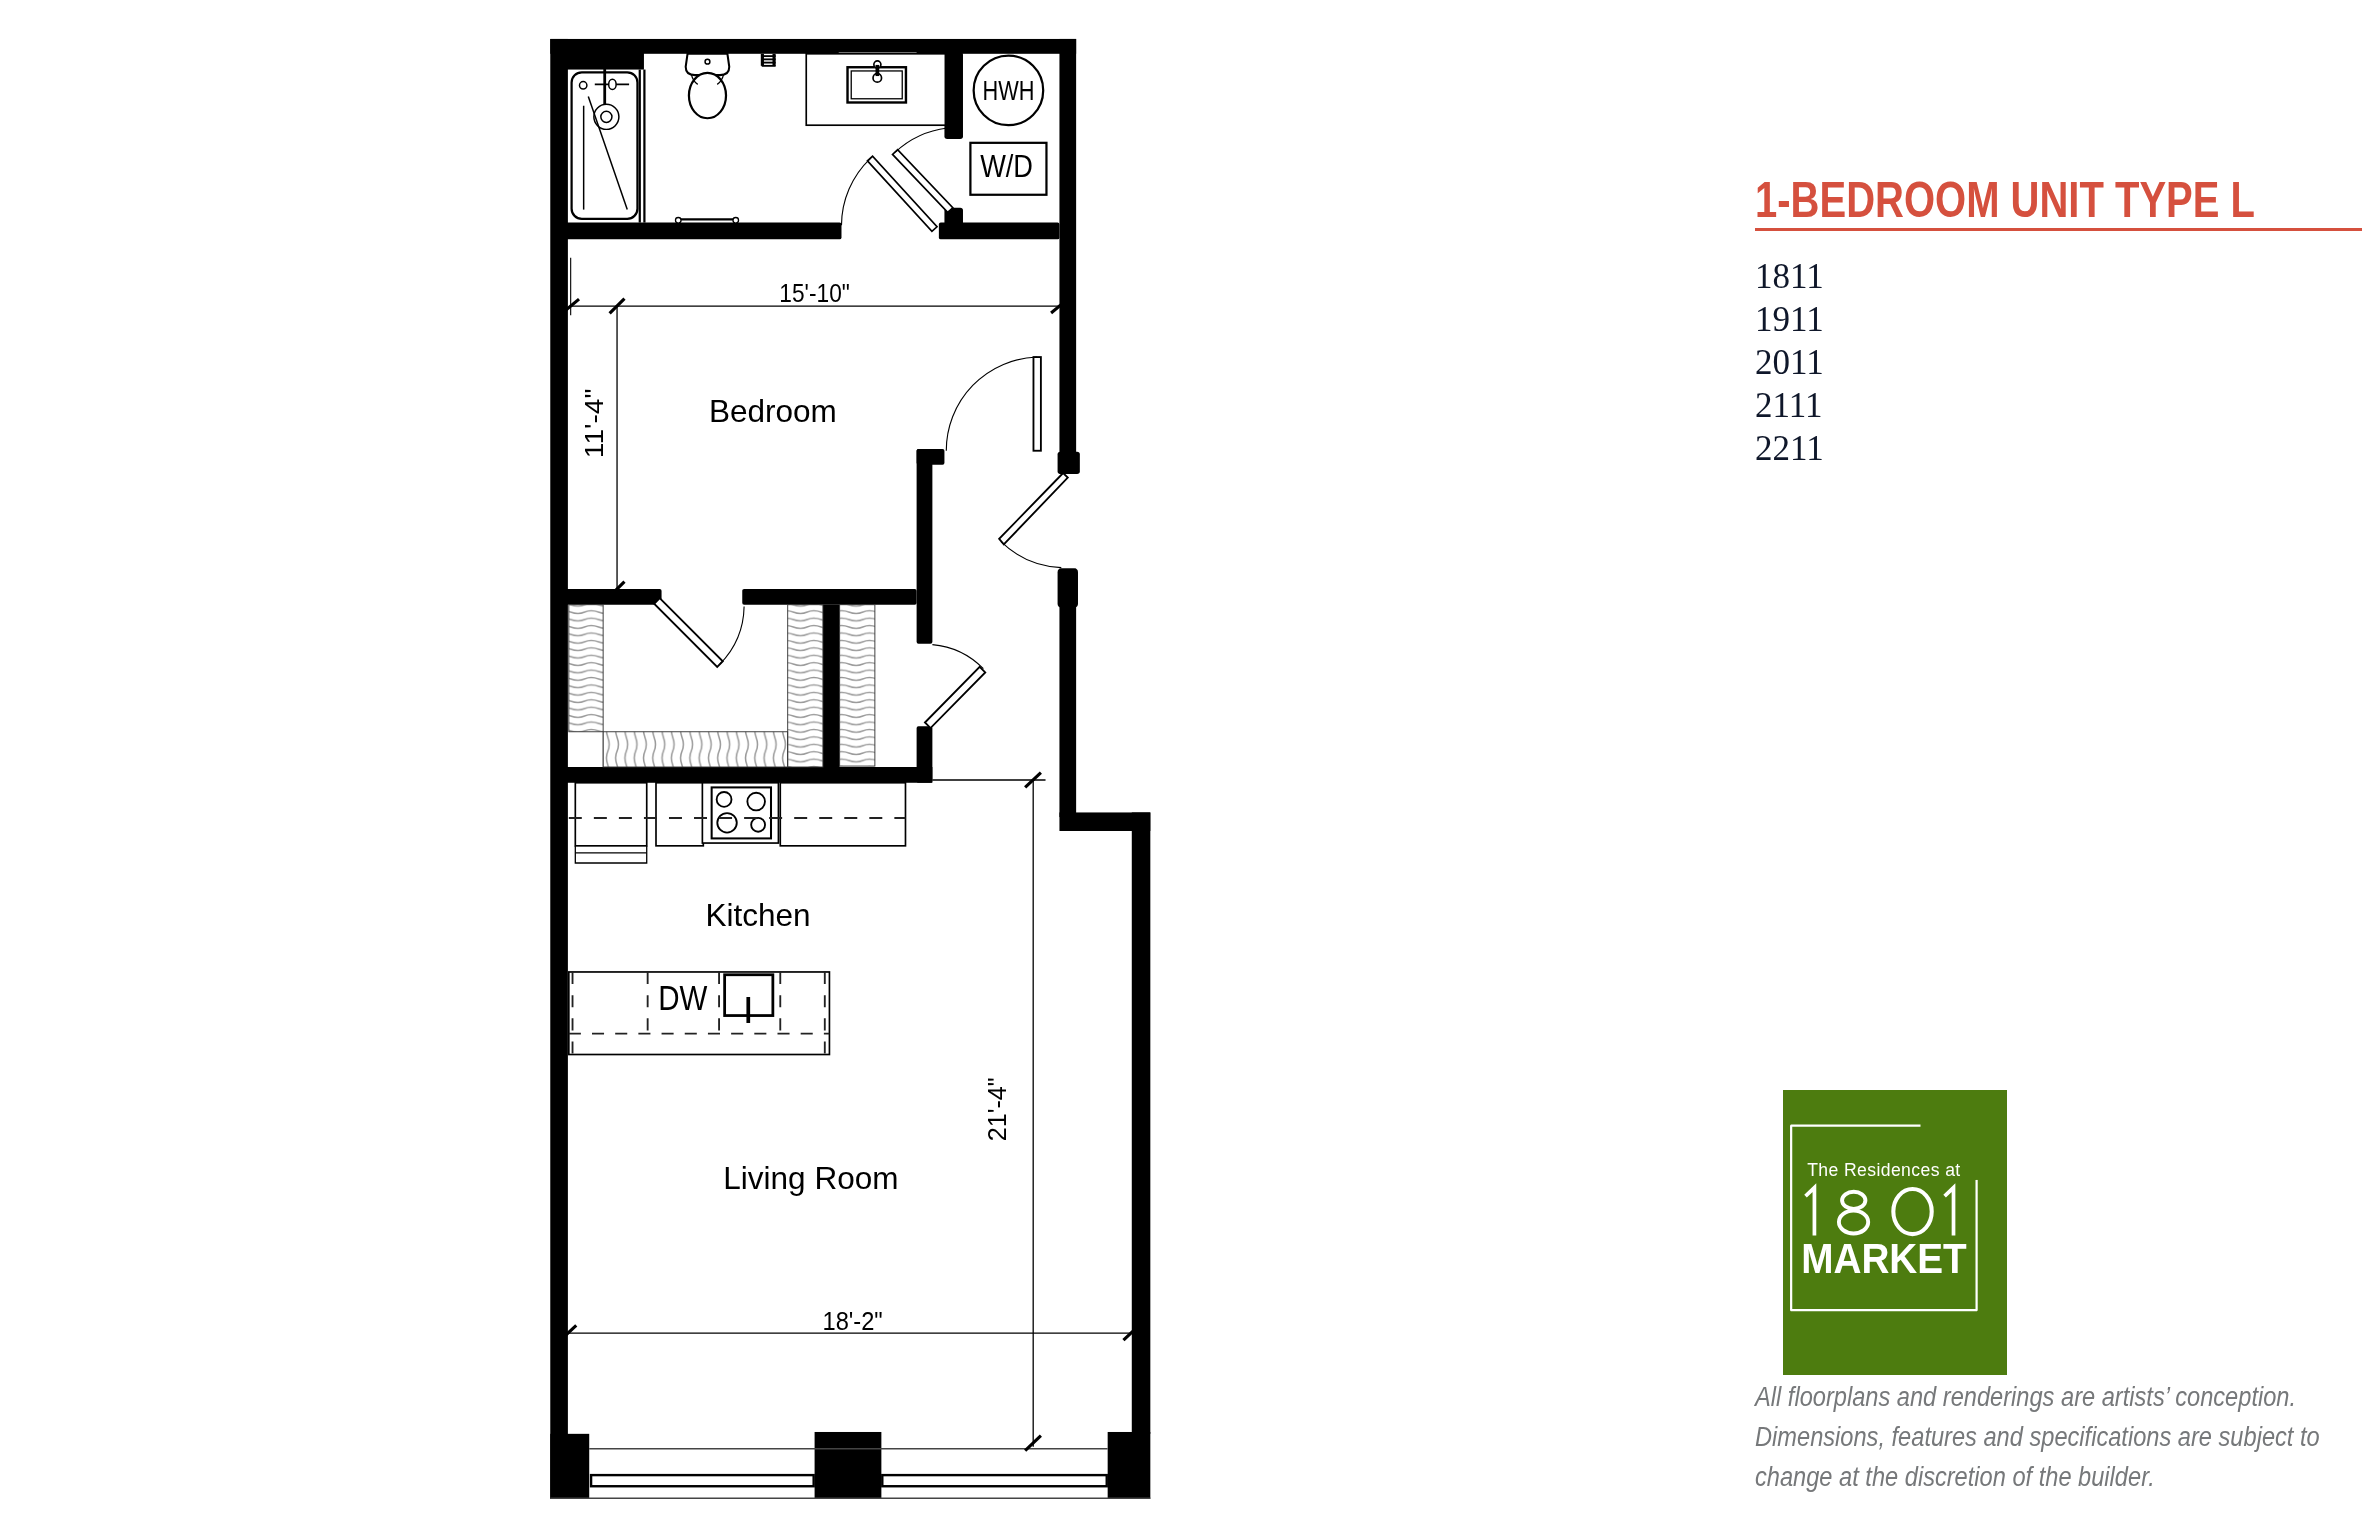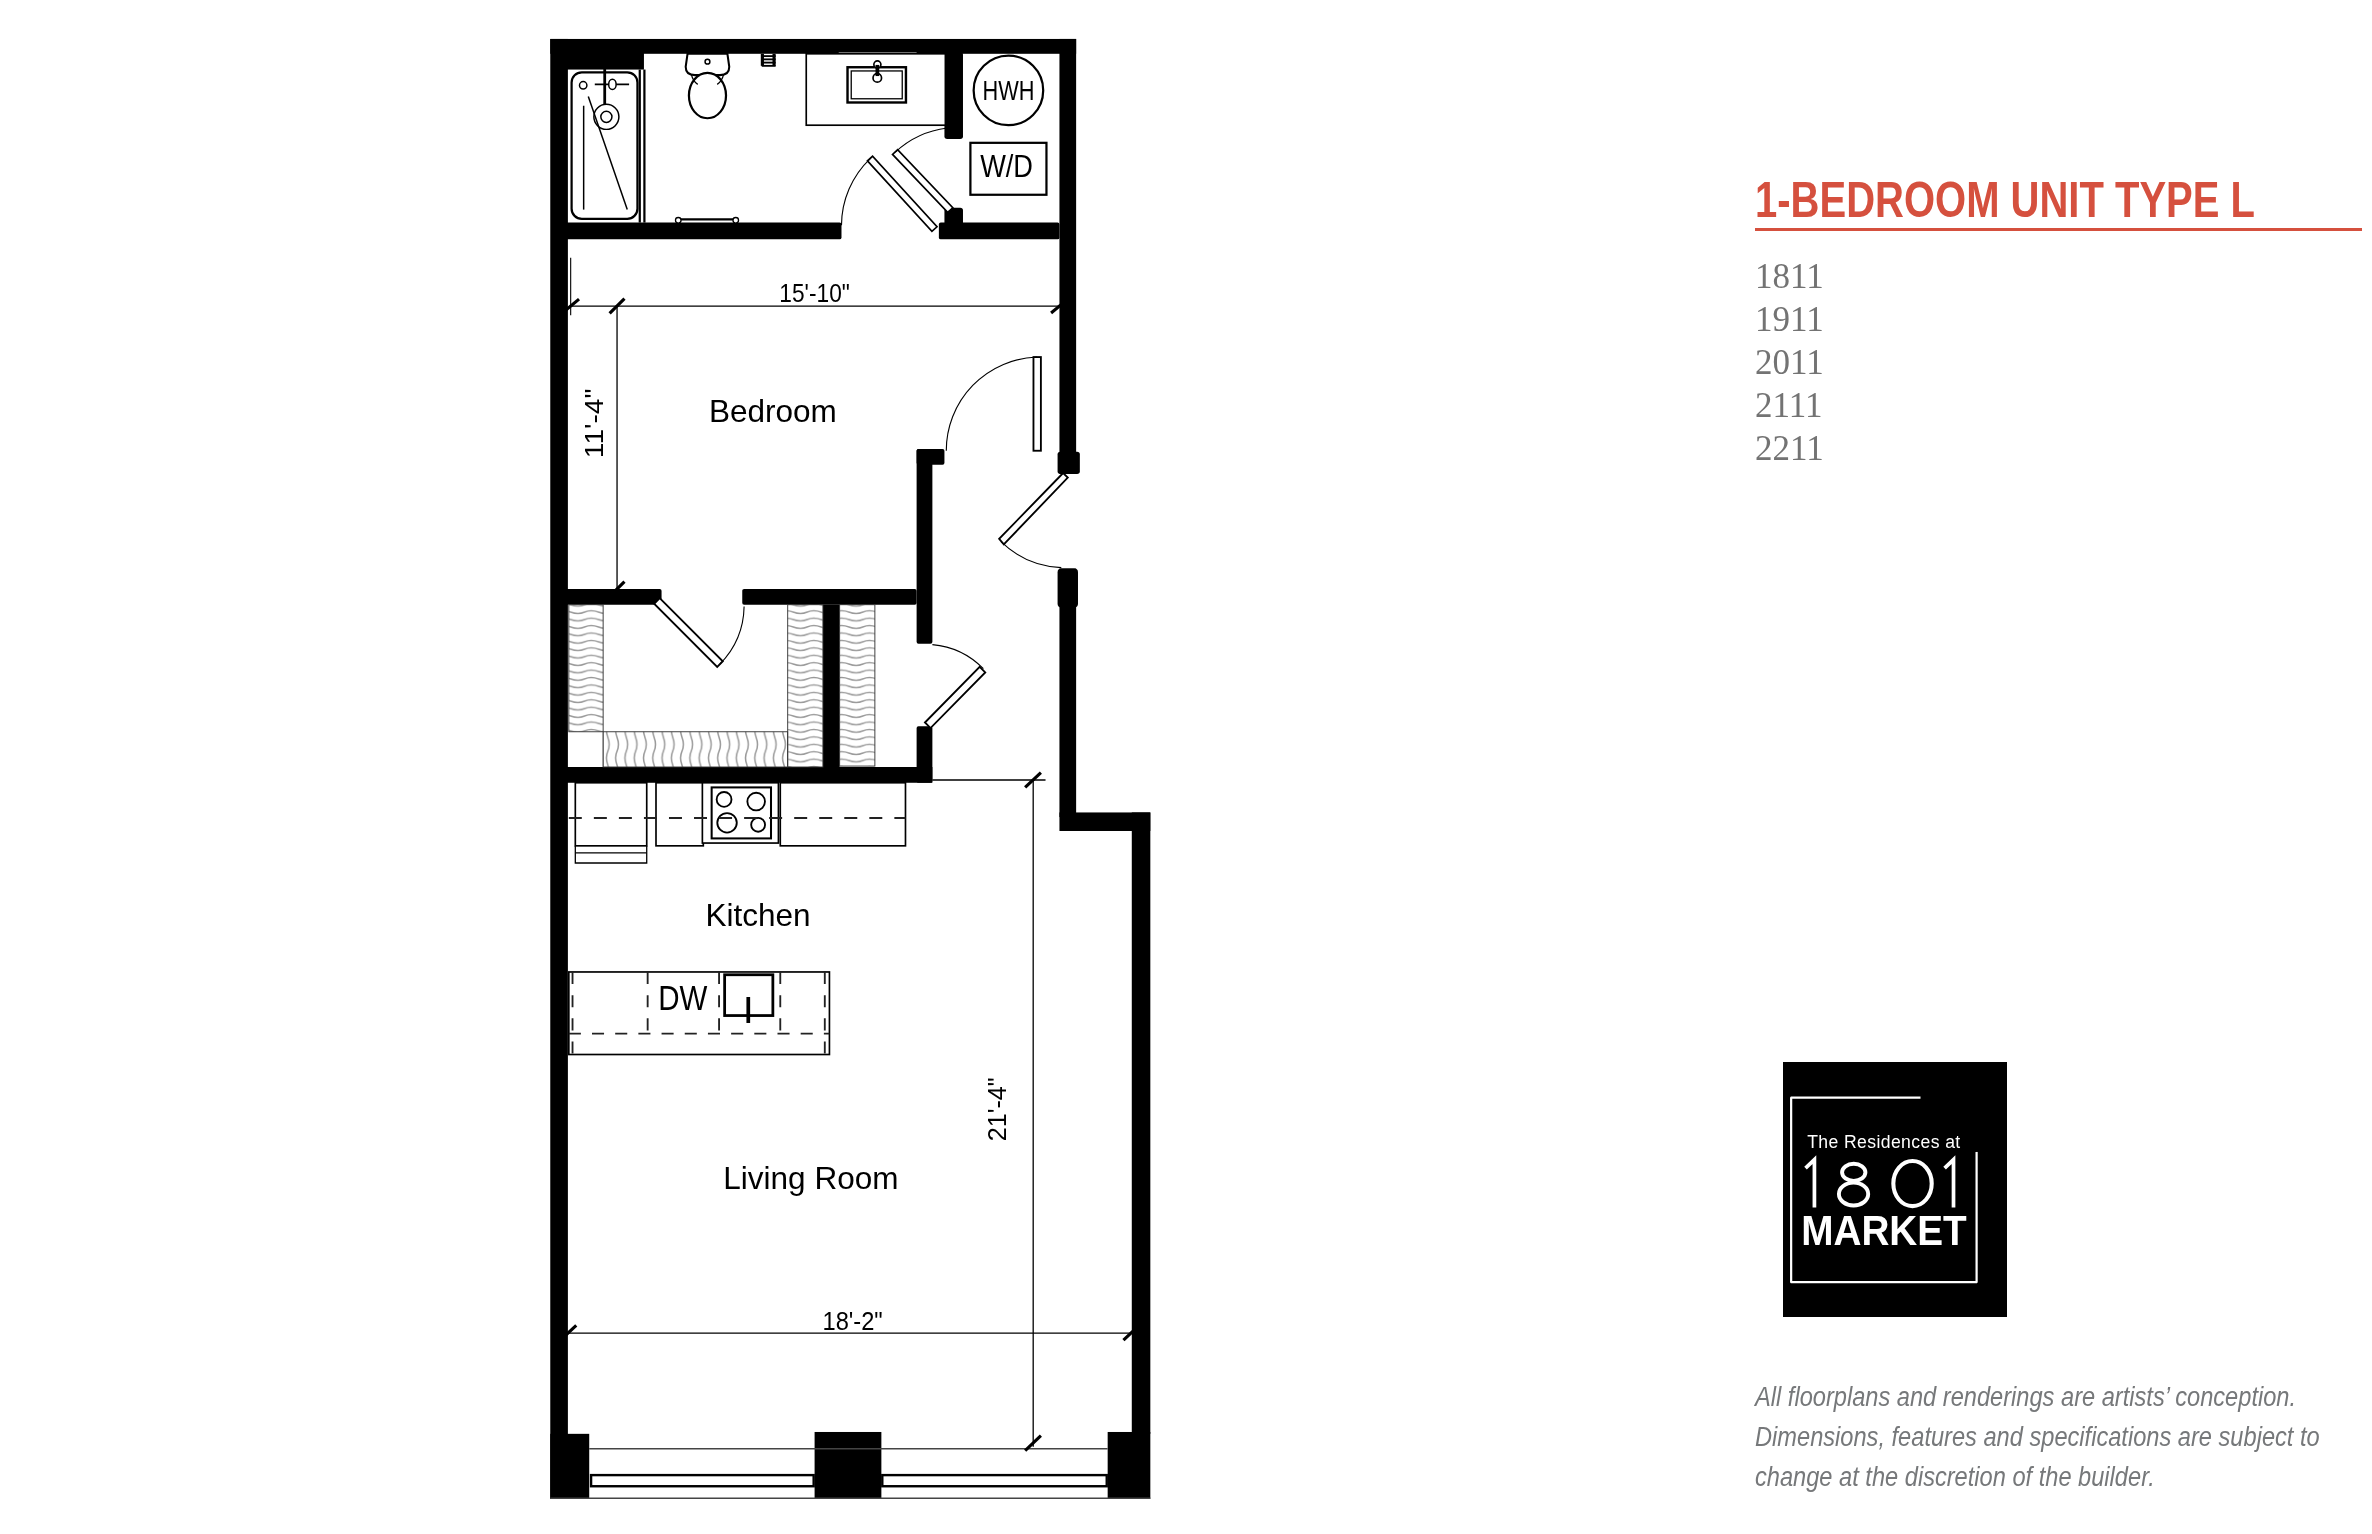--- a/index.html
+++ b/index.html
@@ -263,23 +263,23 @@
 
   <text x="817" y="998.5" text-anchor="middle" font-size="34" fill="#000">Kitchen</text>
 
   <text x="874" y="1281.5" text-anchor="middle" font-size="34" fill="#000">Living Room</text>
 </svg>
 
 <div class="abs" style="left:1755px;top:171px;font-size:50px;font-weight:bold;color:#d5503e;white-space:nowrap;transform:scaleX(0.8);transform-origin:left top;">1-BEDROOM UNIT TYPE L</div>
 
 <div class="abs" style="left:1755px;top:228px;width:607px;height:2.8px;background:#d5503e;"></div>
 
-<div class="abs" style="left:1755px;top:255px;font-family:'Liberation Serif',serif;font-size:35px;line-height:43px;color:#737373;">1811<br>1911<br>2011<br>2111<br>2211</div>
-
-<div class="abs" style="left:1783px;top:1062px;width:224px;height:255px;background:#000000;">
+<div class="abs" style="left:1755px;top:255px;font-family:'Liberation Serif',serif;font-size:35px;line-height:43px;color:#0f172a;">1811<br>1911<br>2011<br>2111<br>2211</div>
+
+<div class="abs" style="left:1783px;top:1090px;width:224px;height:285px;background:#4d7c0f;">
   <svg width="224" height="255" viewBox="0 0 241 275" style="position:absolute;left:0;top:0;">
     <line x1="8" y1="38.5" x2="148" y2="38.5" stroke="#fff" stroke-width="2.4"></line>
     <line x1="8.5" y1="38" x2="8.5" y2="238" stroke="#fff" stroke-width="2.4"></line>
     <line x1="8" y1="237.5" x2="209" y2="237.5" stroke="#fff" stroke-width="2.4"></line>
     <line x1="208.5" y1="97" x2="208.5" y2="238" stroke="#fff" stroke-width="2.4"></line>
   </svg>
 
   <div class="abs" style="left:1.9px;top:70px;width:198px;text-align:center;color:#fff;font-size:17.6px;letter-spacing:0.4px;">The Residences at</div>
 
   <svg width="224" height="255" viewBox="0 0 241 275" style="position:absolute;left:0;top:0;">

